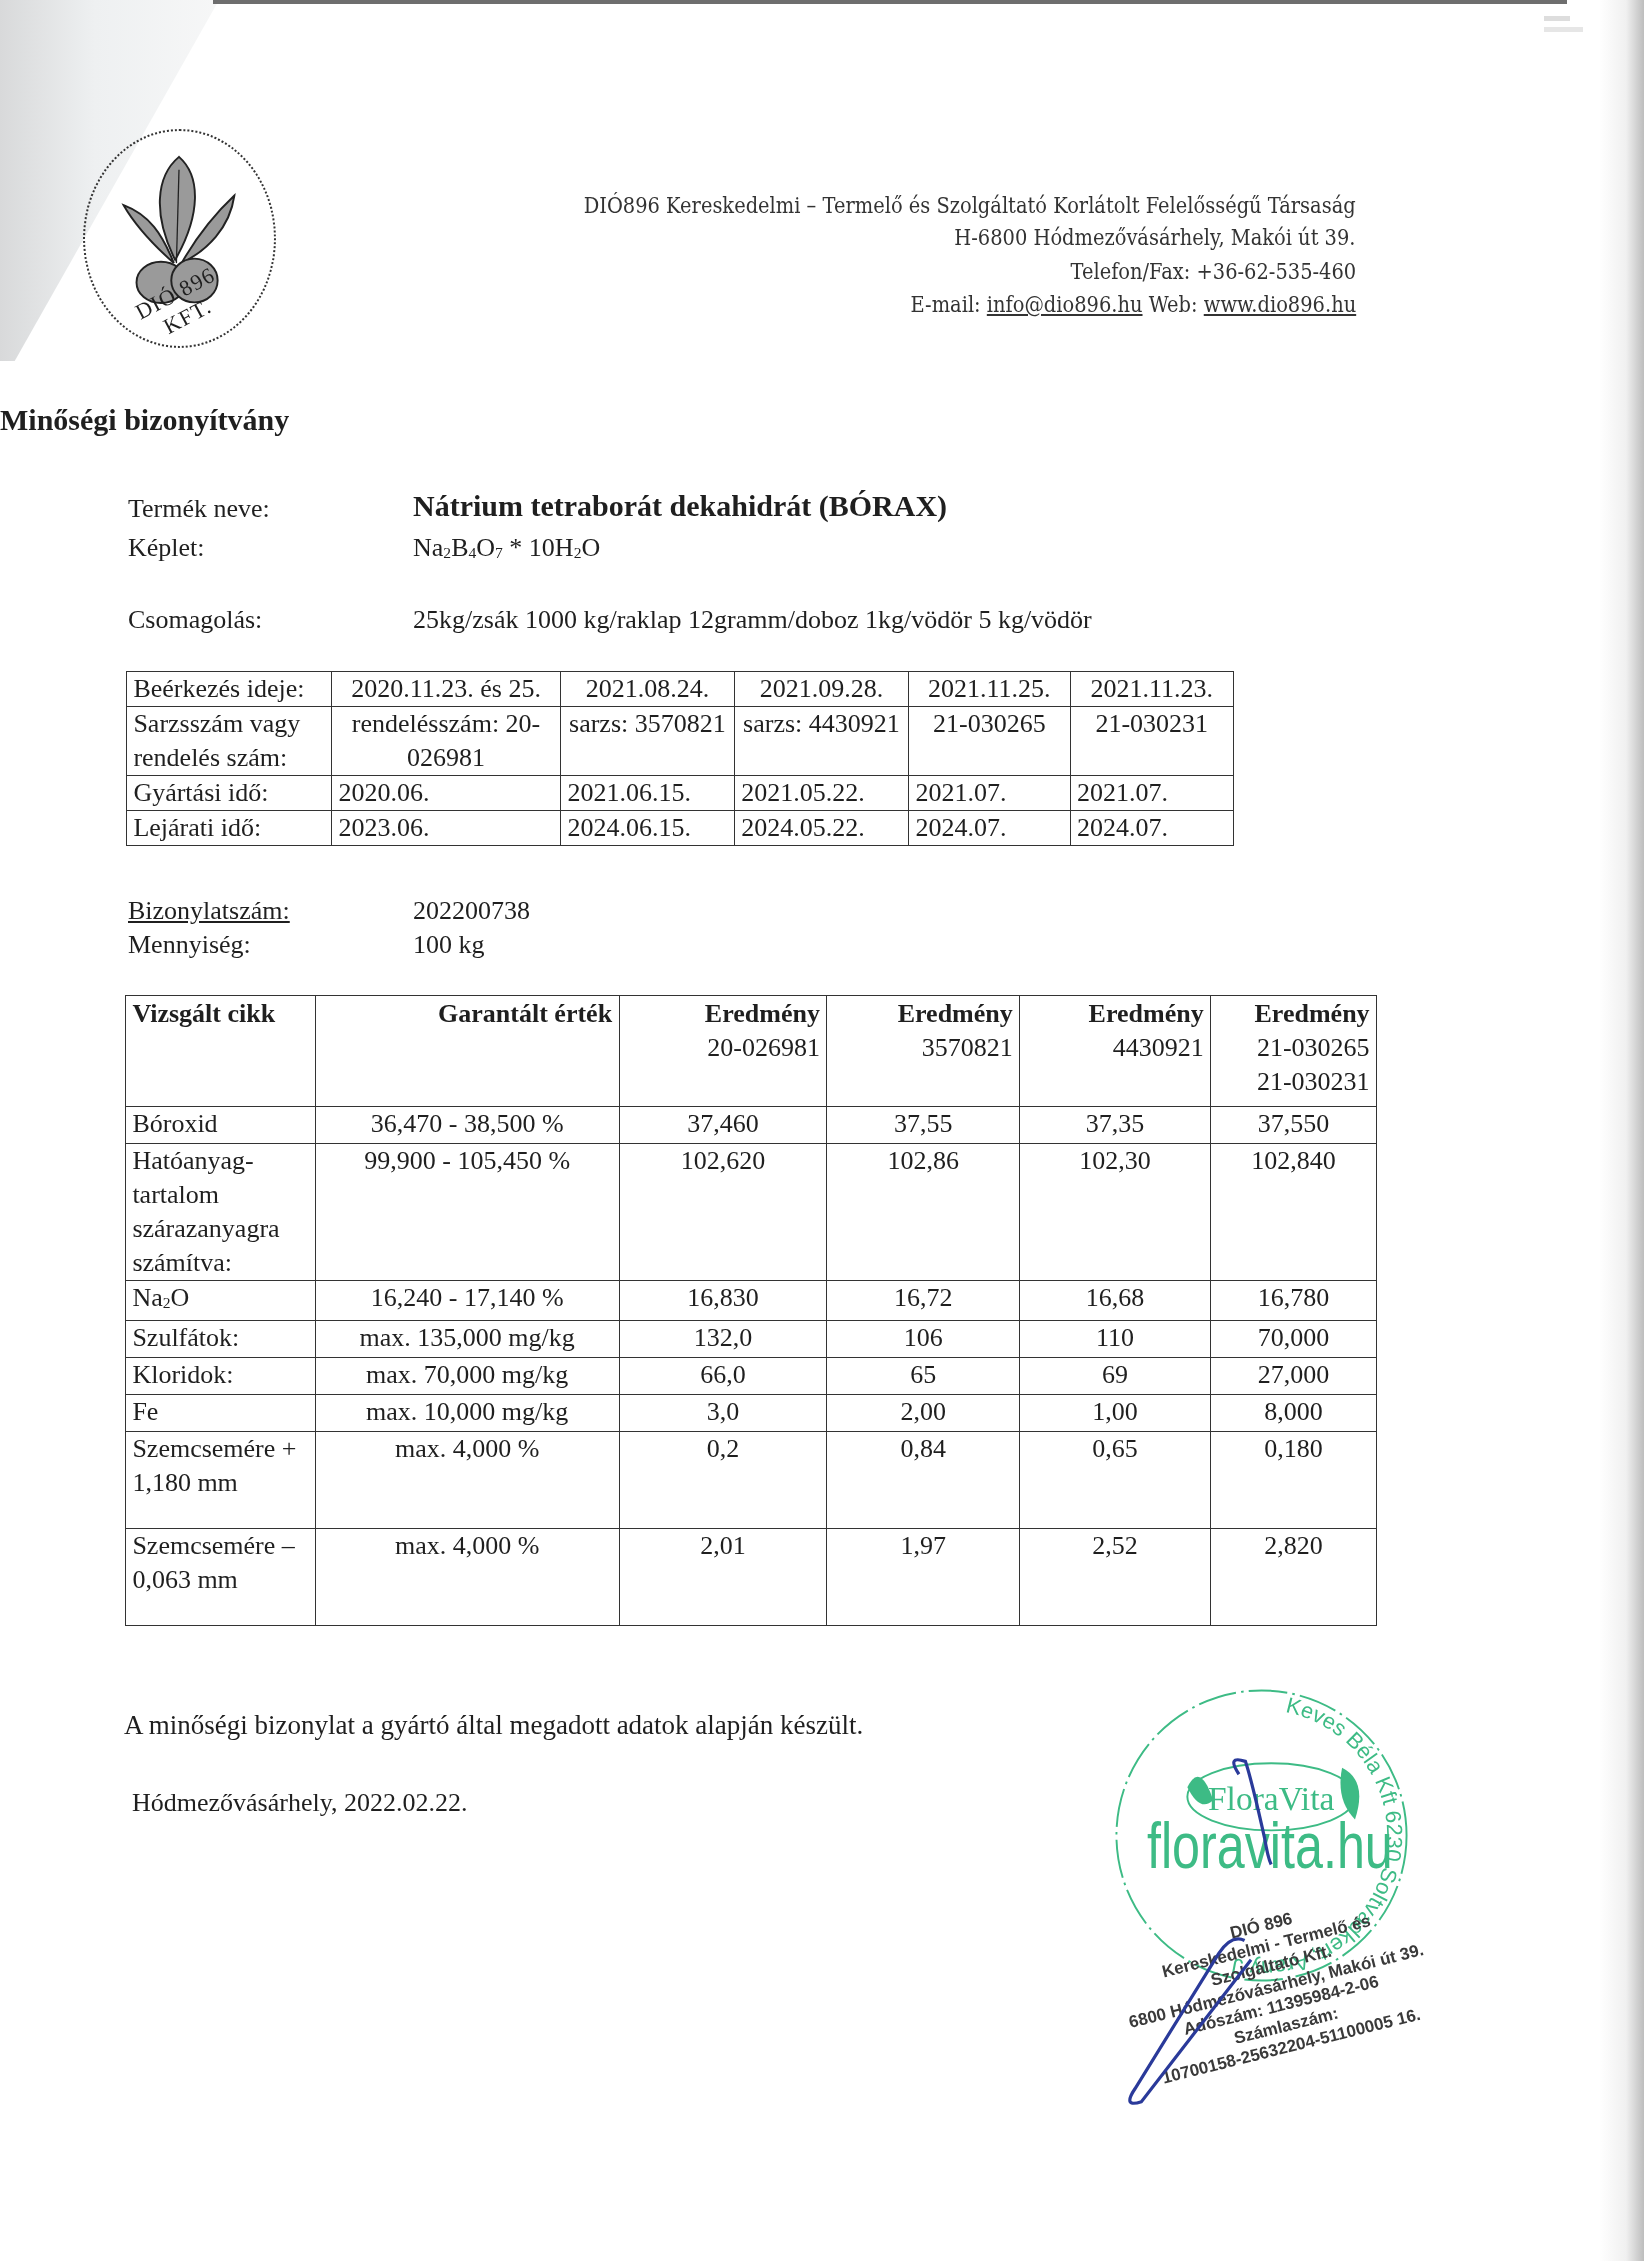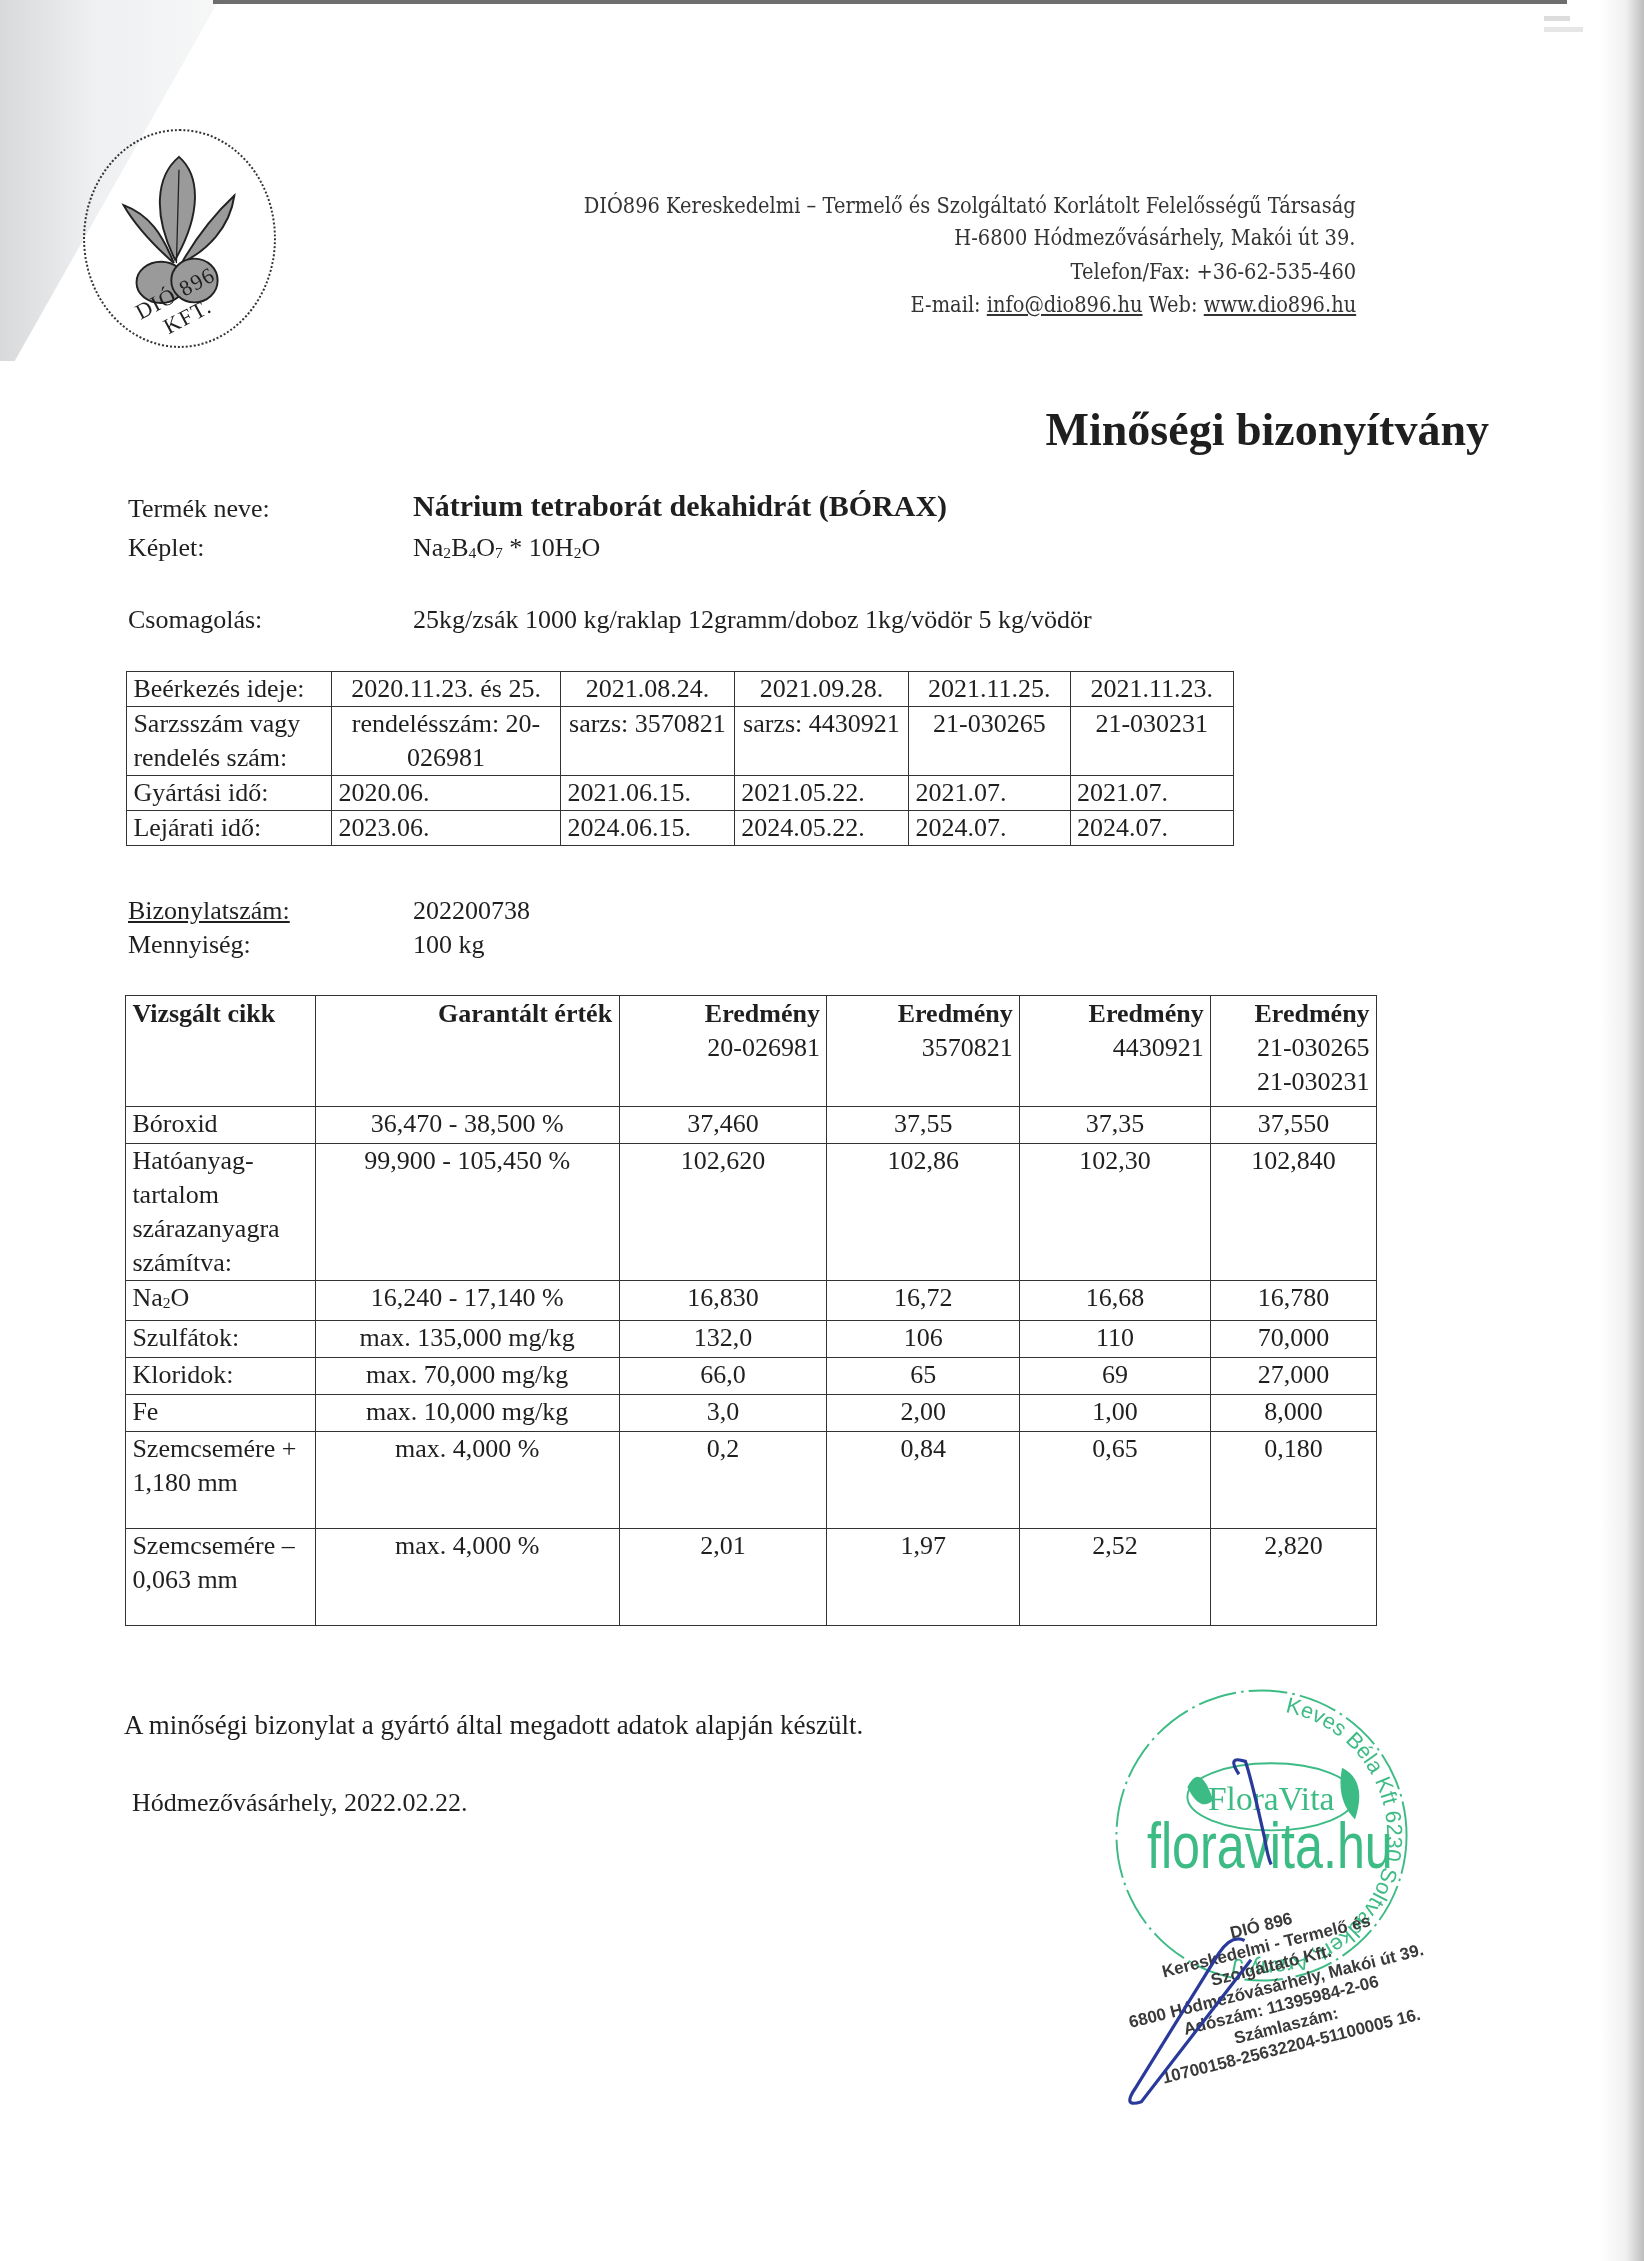--- a/index.html
+++ b/index.html
@@ -21,21 +21,21 @@
           border:2.6px dotted #333; box-sizing:border-box; }
   #logo svg { position:absolute; left:0; top:0; }
   #logo-text { left:32px; top:148px; width:129px; text-align:center; font-size:22px;
                transform:rotate(-28deg); letter-spacing:1.3px; }
 
   
   .hdr { right:288px; text-align:right; font-family:"DejaVu Serif",serif; font-size:22.6px;
          transform:scaleX(.86); transform-origin:right; white-space:nowrap; color:#333; }
   .hdr a, .hdr .u { text-decoration:underline; color:#333; }
 
-  #title { left:0; width:1489px; top:403px; text-align:right; font-weight:bold; font-size:46px; }
+  #title { left:0; width:1489px; top:403px; text-align:left; font-weight:bold; font-size:30px; }
 
   .lbl { left:128px; font-size:26px; }
   .val { left:413px; font-size:26px; }
   .val.bold { font-weight:bold; font-size:30px; }
   sub { font-size:60%; vertical-align:-.15em; }
 
   table { border-collapse:collapse; position:absolute; font-size:26px; line-height:34px; }
   td { border:1.9px solid #333; padding:0 6.4px; vertical-align:top; }
   #t1 { left:126px; top:671px; width:1108px; }
   #t1 td { text-align:center; height:34px; }

